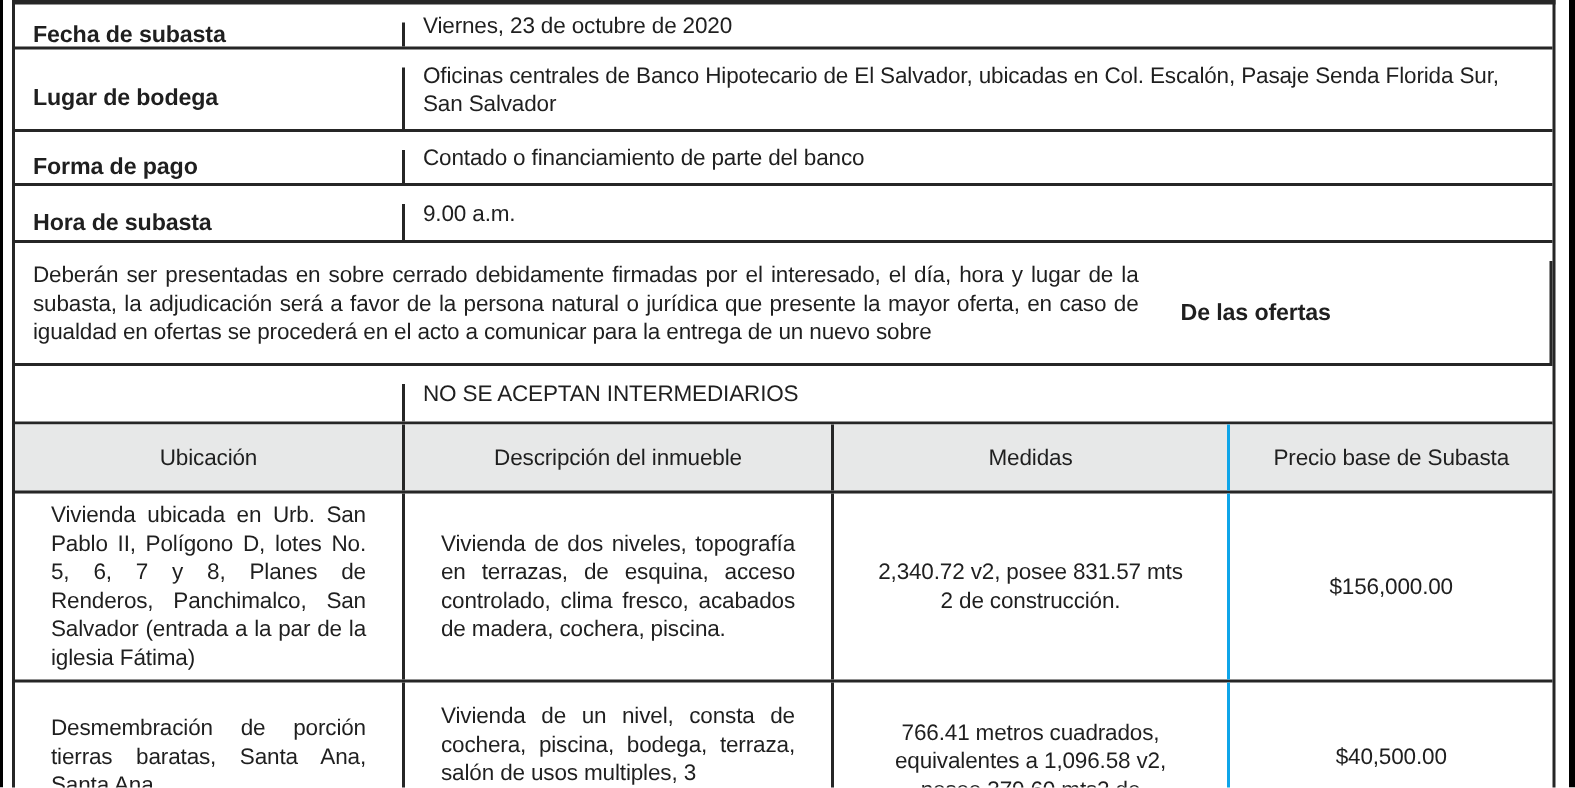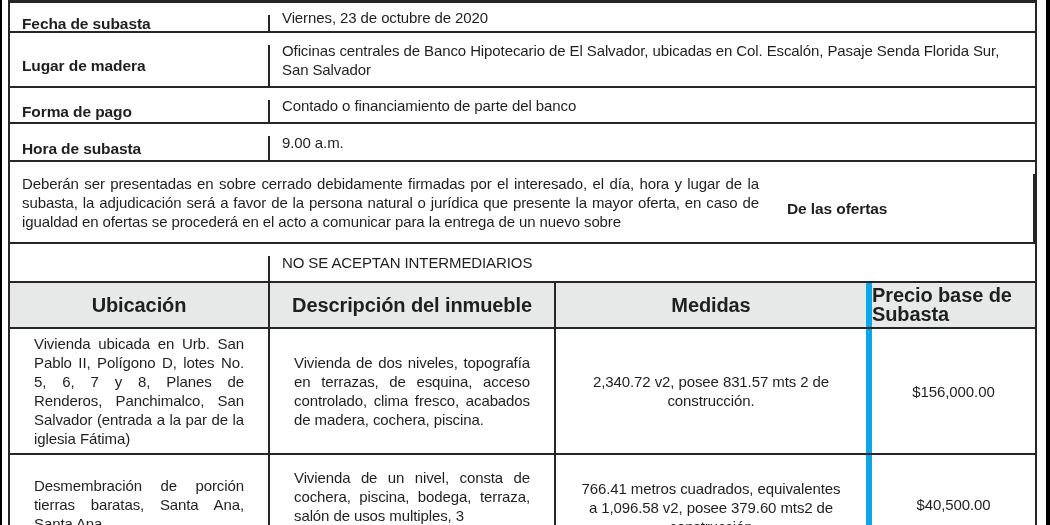--- a/index.html
+++ b/index.html
@@ -15,37 +15,37 @@
   .scan-edge.right { right:0; width:4px; }
   .doc-table {
     position:absolute; left:8px; top:0; width:1029px;
     border-left:2px solid #262626; border-right:2px solid #262626;
     border-top:3px solid #262626; background:#fff;
   }
   .row { display:flex; border-bottom:2px solid #262626; align-items:stretch; }
   .cell { overflow:hidden; }
   .c1 { width:260px; border-right:2px solid #262626; }
   .c2 { width:286px; border-right:2px solid #262626; }
-  .c3 { width:316px; border-right:6px solid #0ea5e9; }
+  .c3 { width:264px; border-right:2px solid #0ea5e9; }
   .c4 { flex:1; }
   .cr { flex:1; }
   .label {
     display:flex; align-items:center;
     font-weight:bold; font-size:15.5px; padding:0 10px 0 12px;margin-top:12px;
   }
   .value {
     display:flex; align-items:center;
     padding:2px 16px 2px 12px;
   }
   .value.justify > span { text-align:justify; }
   .value > span { display:block; width:100%; }
   .hdr { background:#e7e8e8; }
   .th {
     display:flex; align-items:center; justify-content:center;
-    font-weight:bold; font-size:20px; text-align:left;
+    font-weight:normal; font-size:15px; text-align:center;
   }
   .dcell { display:flex; align-items:center; padding:4px 24px; }
   .dcell > span { display:block; width:100%; }
   .dcell.justify > span { text-align:justify; }
   .dcell.center { justify-content:center; }
   .dcell.center > span { text-align:center; }
   .row.last { border-bottom:none; }
   .row.last .dcell { align-items:flex-start; }
 </style>
 </head>
@@ -58,21 +58,21 @@
   <div class="doc-table">
 
     <div class="row" style="height:30px">
       <div class="cell c1 label">Fecha de subasta</div>
       <div class="cell cr value">
           <span>Viernes, 23 de octubre de 2020</span>
         </div>
     </div>
 
     <div class="row" style="height:55px">
-      <div class="cell c1 label">Lugar de madera</div>
+      <div class="cell c1 label">Lugar de bodega</div>
       <div class="cell cr value">
           <span>Oficinas centrales de Banco Hipotecario de El Salvador, ubicadas en Col. Escalón, Pasaje Senda Florida Sur, San Salvador</span>
         </div>
     </div>
 
     <div class="row" style="height:36px">
       <div class="cell c1 label">Forma de pago</div>
       <div class="cell cr value">
           <span>Contado o financiamiento de parte del banco</span>
         </div>

